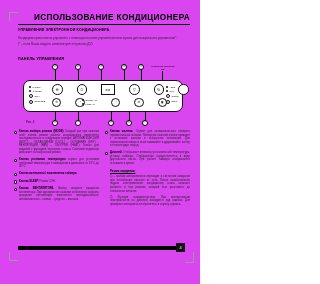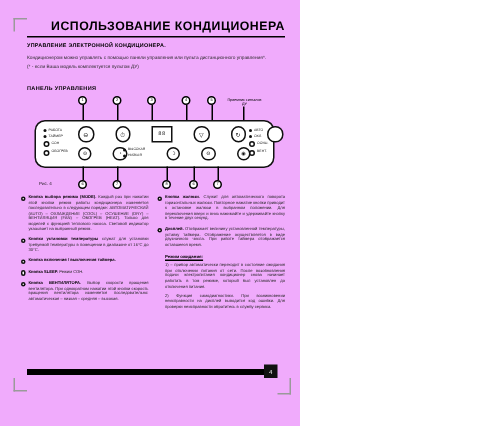--- a/index.html
+++ b/index.html
@@ -12,21 +12,21 @@
     height: 284px;
     font-family: "Liberation Sans", sans-serif;
     color: #0a0a0a;
     position: relative;
     overflow: hidden;
   }
 
   .page {
     position: absolute;
     inset: 0;
-    background: #f0abfc;
+    background: #d946ef;
   }
 
   
   .corner-mark {
     position: absolute;
     border-color: #9a9a9a;
     border-style: solid;
     border-width: 0;
   }
   .corner-tl {

